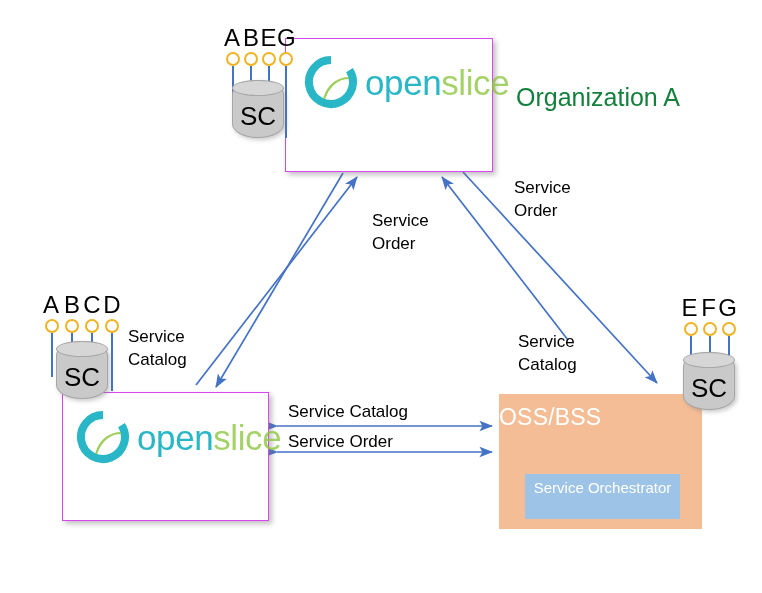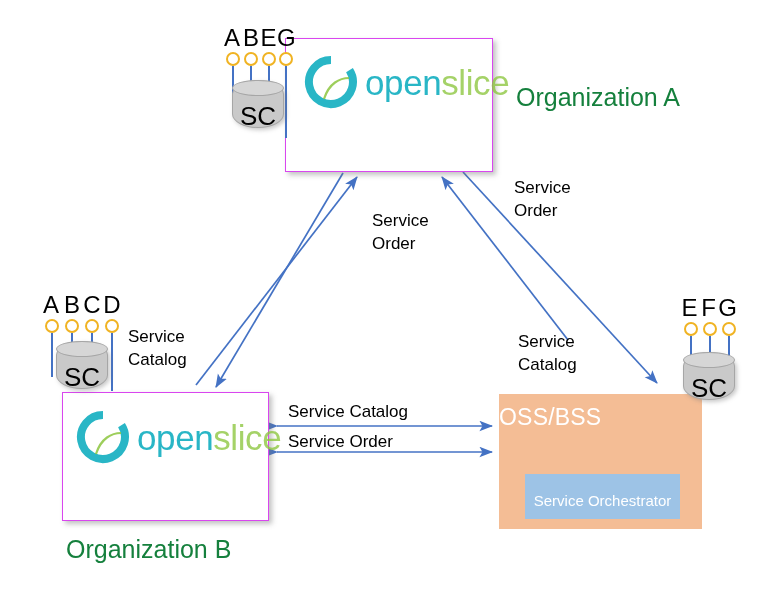--- a/index.html
+++ b/index.html
@@ -56,21 +56,21 @@
     position: absolute;
     left: 26px;
     top: 80px;
     width: 155px;
     height: 45px;
     background: #9dc3e6;
     color: #ffffff;
     font-size: 15px;
     line-height: 21px;
     text-align: center;
-    padding-top: 16px;
+    padding-top: 3px;
     box-sizing: border-box;
   }
 
   
   .logo {
     position: absolute;
     display: flex;
     align-items: center;
     gap: 7px;
   }
@@ -111,21 +111,21 @@
     background: #ffffff;
     box-sizing: border-box;
   }
   .sc-stem {
     width: 2px;
     background: #4472c4;
   }
   .sc-cyl {
     position: absolute;
     width: 52px;
-    height: 48px;
+    height: 58px;
     background: #c9c9c9;
     border: 1px solid #a6a6a6;
     border-radius: 50% / 14px;
     box-sizing: border-box;
     box-shadow: 2px 2px 4px rgba(120,120,120,0.4);
   }
   .sc-cyl-top {
     position: absolute;
     left: -1px; top: -1px;
     width: 52px; height: 16px;
@@ -245,21 +245,20 @@
       <span class="logo-mark">
         <svg viewBox="0 0 54 54" width="54" height="54">
           <path d="M27 5 A22 22 0 1 0 45.5 15.2" fill="none" stroke="#29b6c6" stroke-width="8" stroke-linecap="butt"></path>
           <path d="M45 23 C36 23 25 28 20 44" fill="none" stroke="#8cc63e" stroke-width="2.2" opacity="0.85"></path>
         </svg>
       </span>
       <span class="logo-word"><span class="logo-open">open</span><span class="logo-slice">slice</span></span>
     </div>
   </div>
 
-  <div class="org-caption" style="left:66px; top:534px;">Organization B</div>
 
   <div class="sc-group" id="sc-b" style="left:38px; top:293px;">
     <div class="sc-letters" style="left:2px; top:0px;">
       <span class="sc-letter" style="width:22px;">A</span>
       <span class="sc-letter" style="width:20px;">B</span>
       <span class="sc-letter" style="width:20px;">C</span>
       <span class="sc-letter" style="width:20px;">D</span>
     </div>
     <div class="sc-dots" style="top:26px; left:4px;">
       <div class="sc-dot-col" style="width:20px;">

